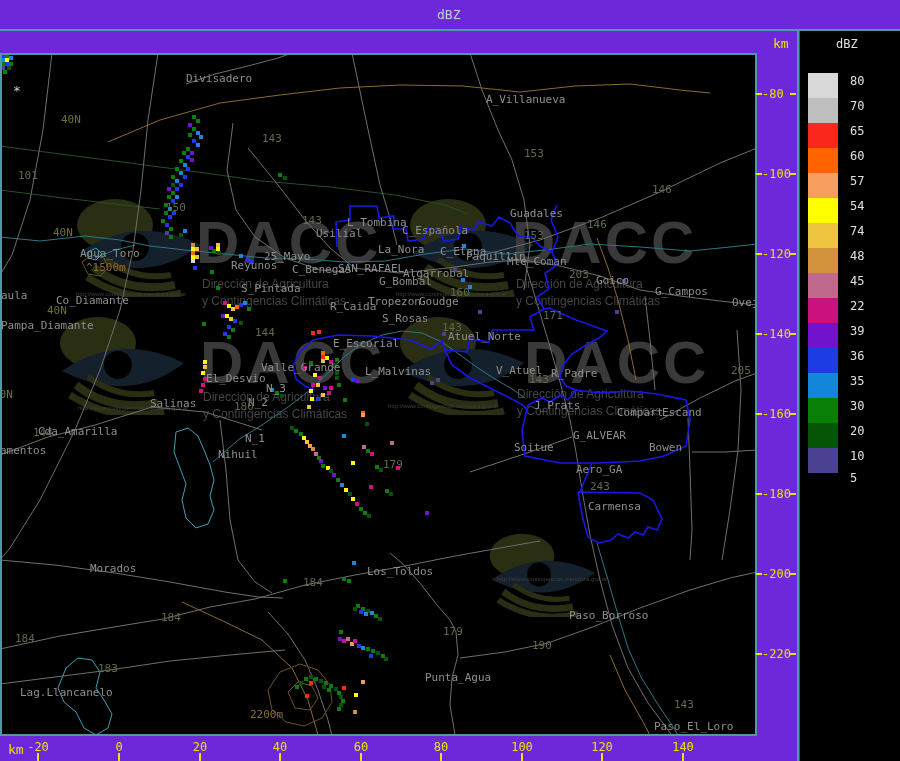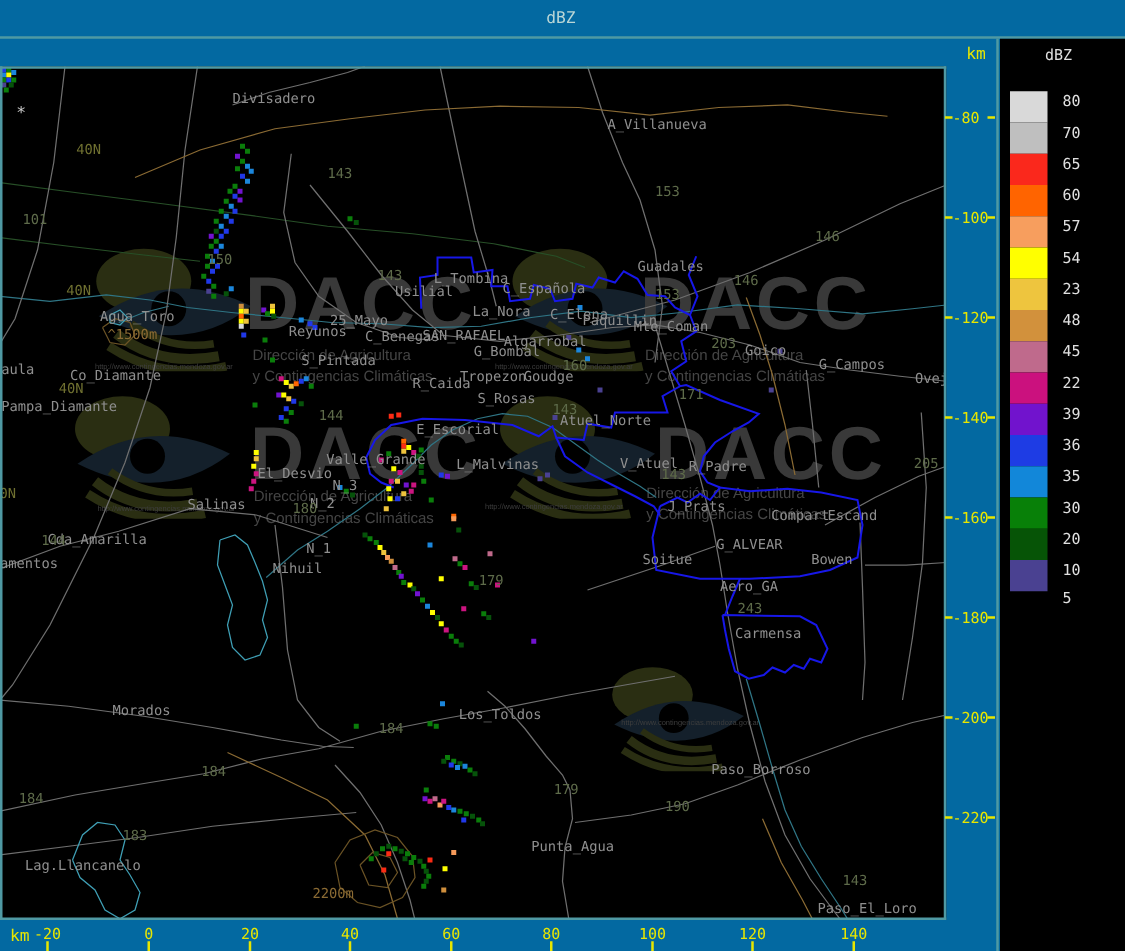--- a/index.html
+++ b/index.html
@@ -1,16 +1,16 @@
 <!DOCTYPE html>
 <html><head>
 <meta charset="utf-8">
 <style>
   html,body{margin:0;padding:0;background:#000;}
-  #app{position:relative;width:900px;height:761px;background:#0369a1;overflow:hidden;
+  #app{position:relative;width:900px;height:761px;background:#6d28d9;overflow:hidden;
        font-family:"DejaVu Sans Mono",monospace;}
   .abs{position:absolute;}
   
   .tealline{position:absolute;background:#4f99a3;}
   #title-bar{position:absolute;left:0;top:0;width:900px;height:29px;}
   #title-text{position:absolute;left:437px;top:7px;color:#b9d6d6;font-size:13px;}
   #timestamp{position:absolute;left:8px;top:35px;color:#e8e600;font-size:13px;white-space:pre;}
   #km-top{position:absolute;left:773px;top:36px;color:#e8e600;font-size:13px;}
   
   #map-content{position:absolute;left:0;top:53px;width:757px;height:683px;overflow:hidden;background:#000;}
@@ -560,21 +560,21 @@
       <div class="sw-label" style="top: 68px;">70</div>
       <div class="swatch" style="top: 92px; background: rgb(250, 40, 28);"></div>
       <div class="sw-label" style="top: 93px;">65</div>
       <div class="swatch" style="top: 117px; background: rgb(255, 100, 0);"></div>
       <div class="sw-label" style="top: 118px;">60</div>
       <div class="swatch" style="top: 142px; background: rgb(247, 158, 94);"></div>
       <div class="sw-label" style="top: 143px;">57</div>
       <div class="swatch" style="top: 167px; background: rgb(255, 255, 0);"></div>
       <div class="sw-label" style="top: 168px;">54</div>
       <div class="swatch" style="top: 192px; background: rgb(238, 197, 62);"></div>
-      <div class="sw-label" style="top: 193px;">23</div>
+      <div class="sw-label" style="top: 193px;">74</div>
       <div class="swatch" style="top: 217px; background: rgb(210, 145, 60);"></div>
       <div class="sw-label" style="top: 218px;">48</div>
       <div class="swatch" style="top: 242px; background: rgb(191, 106, 140);"></div>
       <div class="sw-label" style="top: 243px;">45</div>
       <div class="swatch" style="top: 267px; background: rgb(203, 17, 126);"></div>
       <div class="sw-label" style="top: 268px;">22</div>
       <div class="swatch" style="top: 292px; background: rgb(113, 19, 205);"></div>
       <div class="sw-label" style="top: 293px;">39</div>
       <div class="swatch" style="top: 317px; background: rgb(30, 60, 228);"></div>
       <div class="sw-label" style="top: 318px;">36</div>

